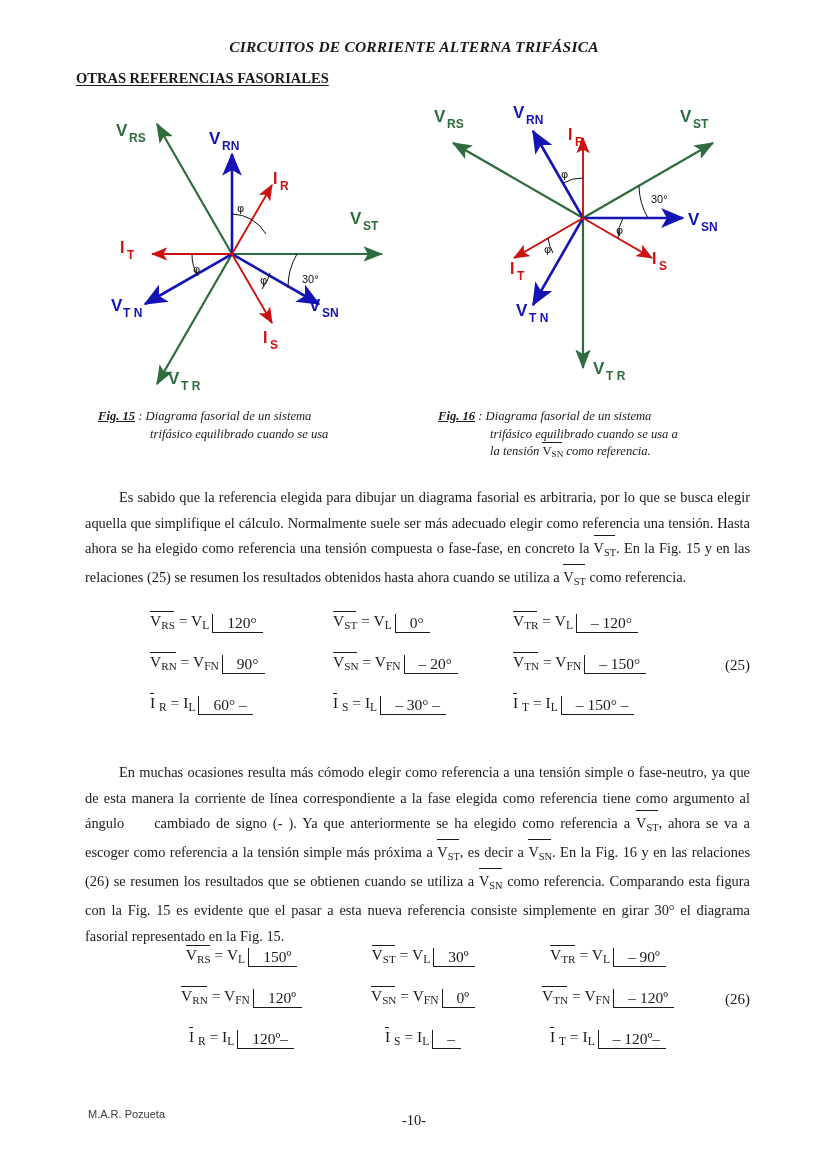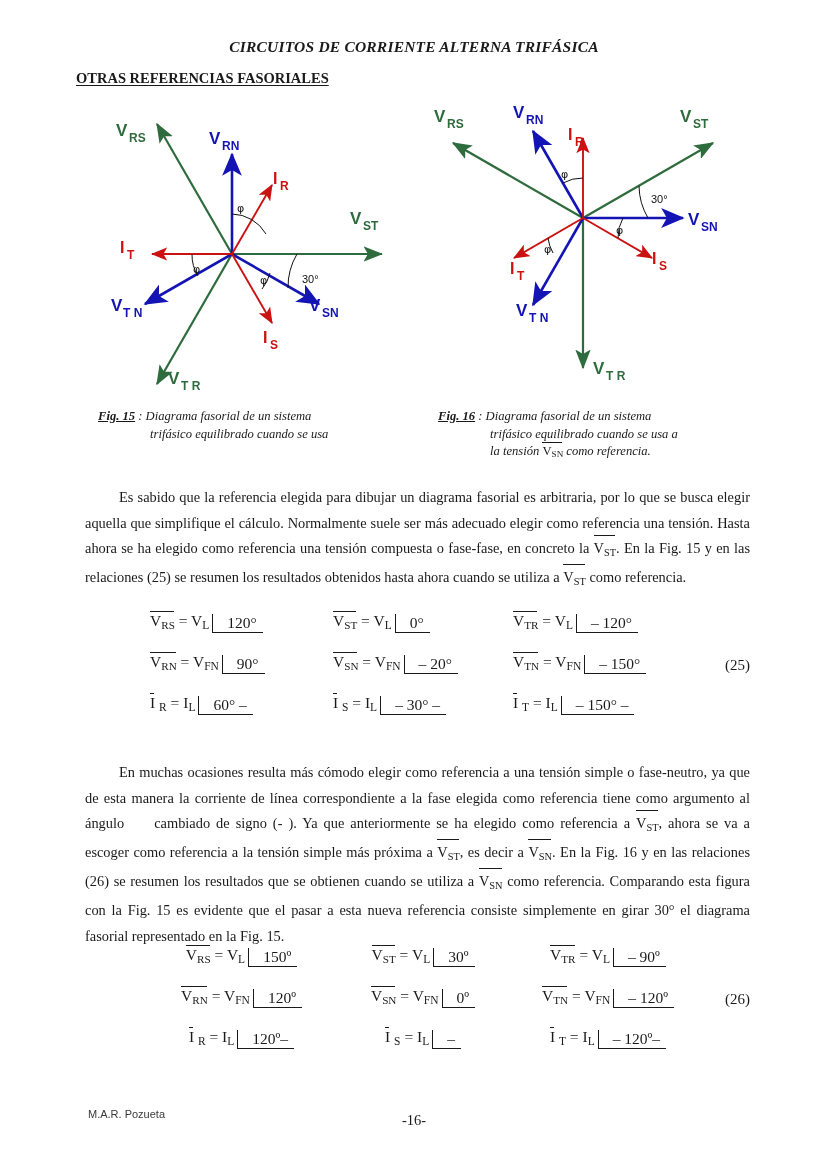--- a/index.html
+++ b/index.html
@@ -412,15 +412,15 @@
         <span class="ov">I</span> <sub>T</sub>
         <span>=</span>
         <span class="eqvar">I<sub>L</sub></span><span class="ang">– 120º–</span>
       </div>
     </div>
 
     <div class="eqnum">(26)</div>
   </div>
 
   <div class="foot-author">M.A.R. Pozueta</div>
-  <div class="foot-page">-16-</div>
+  <div class="foot-page">-10-</div>
 
 </div>
 
 </body></html>

